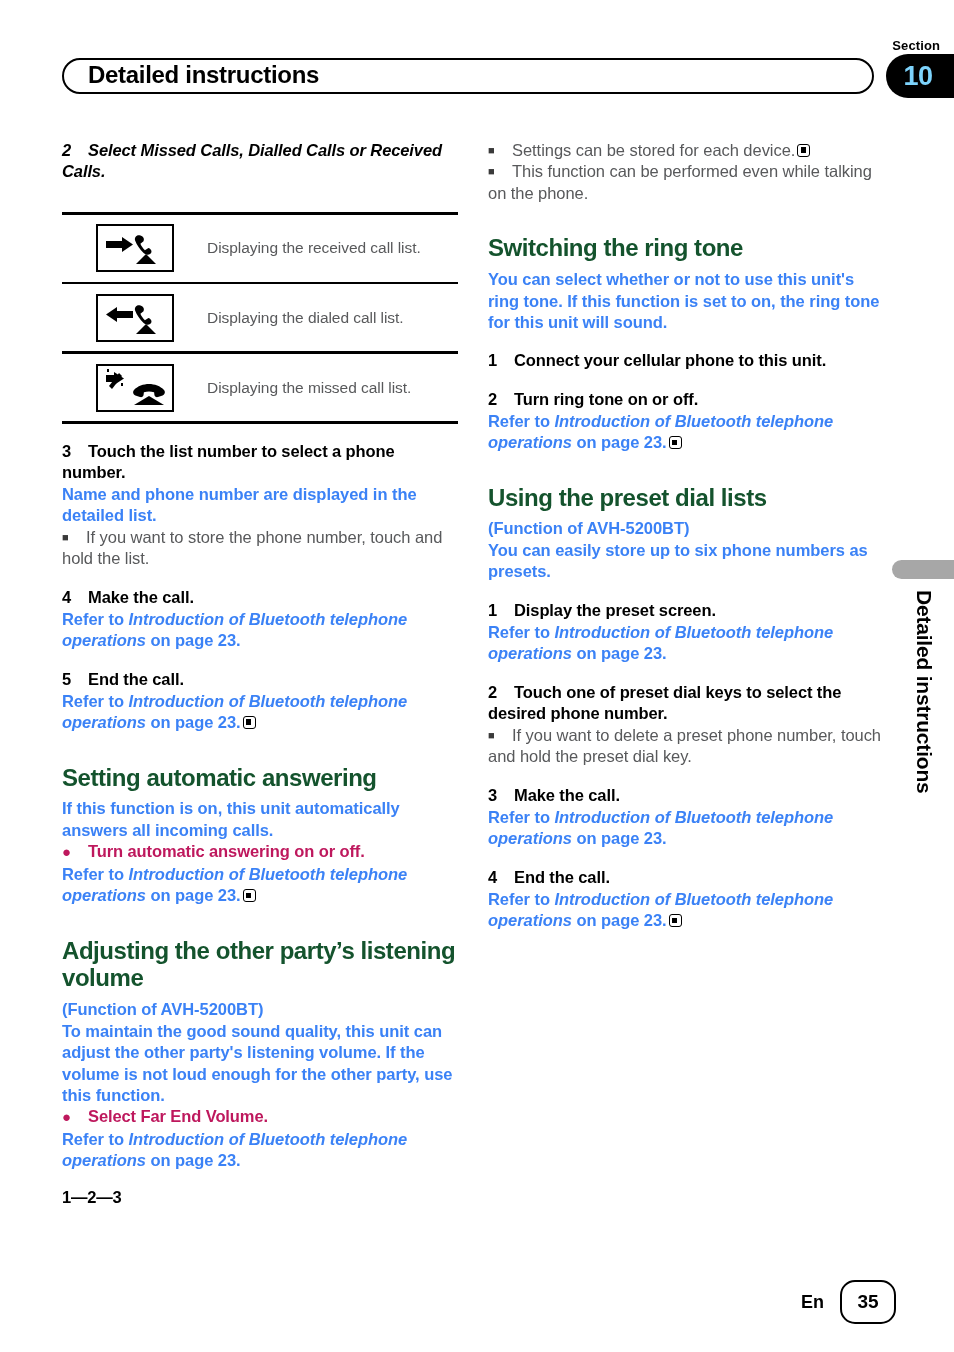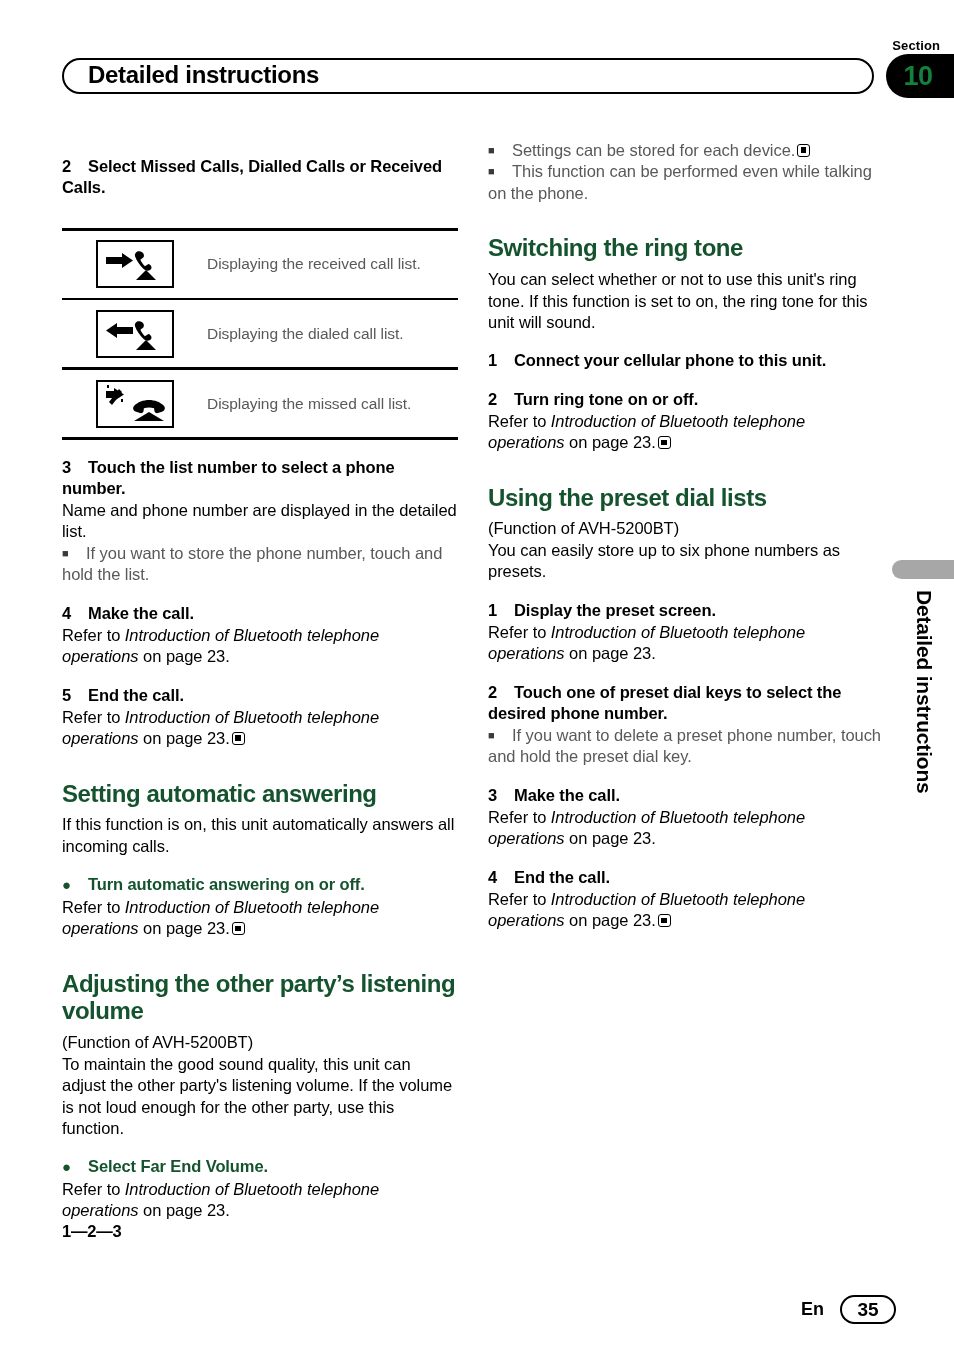--- a/index.html
+++ b/index.html
@@ -40,21 +40,21 @@
     top: 54px;
     width: 68px;
     height: 44px;
     background: #000;
     border-radius: 22px 0 0 22px;
     display: flex;
     align-items: center;
     justify-content: center;
   }
   .section-tab-num {
-    color: #15803d;
+    color: #7dd3fc;
     font-size: 27px;
     font-weight: bold;
     letter-spacing: -0.5px;
     padding-right: 4px;
   }
 
   .header-pill {
     position: absolute;
     left: 62px;
     top: 58px;
@@ -96,36 +96,36 @@
 
   .step {
     font-size: 16.5px;
     font-weight: bold;
     color: #000;
     line-height: 1.28;
     margin-top: 17px;
     margin-bottom: 1px;
     letter-spacing: -0.1px;
   }
-  .step.first { margin-top: 16px; }
+  .step.first { margin-top: 0; font-style: italic; }
   .step .num { display: inline-block; min-width: 26px; }
 
   .body-txt {
     font-size: 16.5px;
-    color: #000000;
+    color: #3b82f6;
     line-height: 1.30;
     letter-spacing: -0.05px;
+    font-weight: bold;
   }
 
   .bullet-dot {
     font-size: 16.5px;
     font-weight: bold;
-    color: #14532d;
+    color: #be185d;
     line-height: 1.30;
-    margin-top: 17px;
     margin-bottom: 1px;
     letter-spacing: -0.1px;
   }
   .bullet-dot .mk {
     display: inline-block;
     min-width: 26px;
     font-size: 15px;
   }
 
   .bullet-sq {
@@ -161,21 +161,21 @@
     left: 2.4px; top: 2.4px;
     width: 5.4px; height: 5.4px;
     background: #000;
   }
 
   .seq-123 {
     font-size: 16.5px;
     font-weight: bold;
     color: #000;
     letter-spacing: -0.2px;
-    margin-top: 0px;
+    margin-top: 16px;
   }
 
   
   .icon-table {
     margin-top: 30px;
     width: 396px;
   }
   .tbl-rule {
     width: 100%;
     height: 2.6px;
@@ -239,21 +239,21 @@
   }
   .footer-lang {
     font-size: 18px;
     font-weight: bold;
     color: #000;
   }
   .footer-page {
     border: 2.2px solid #000;
     border-radius: 15px;
     width: 56px;
-    height: 29px;
+    height: 44px;
     display: flex;
     align-items: center;
     justify-content: center;
     font-size: 19px;
     font-weight: bold;
     color: #000;
   }
 </style>
 </head>
 <body>

